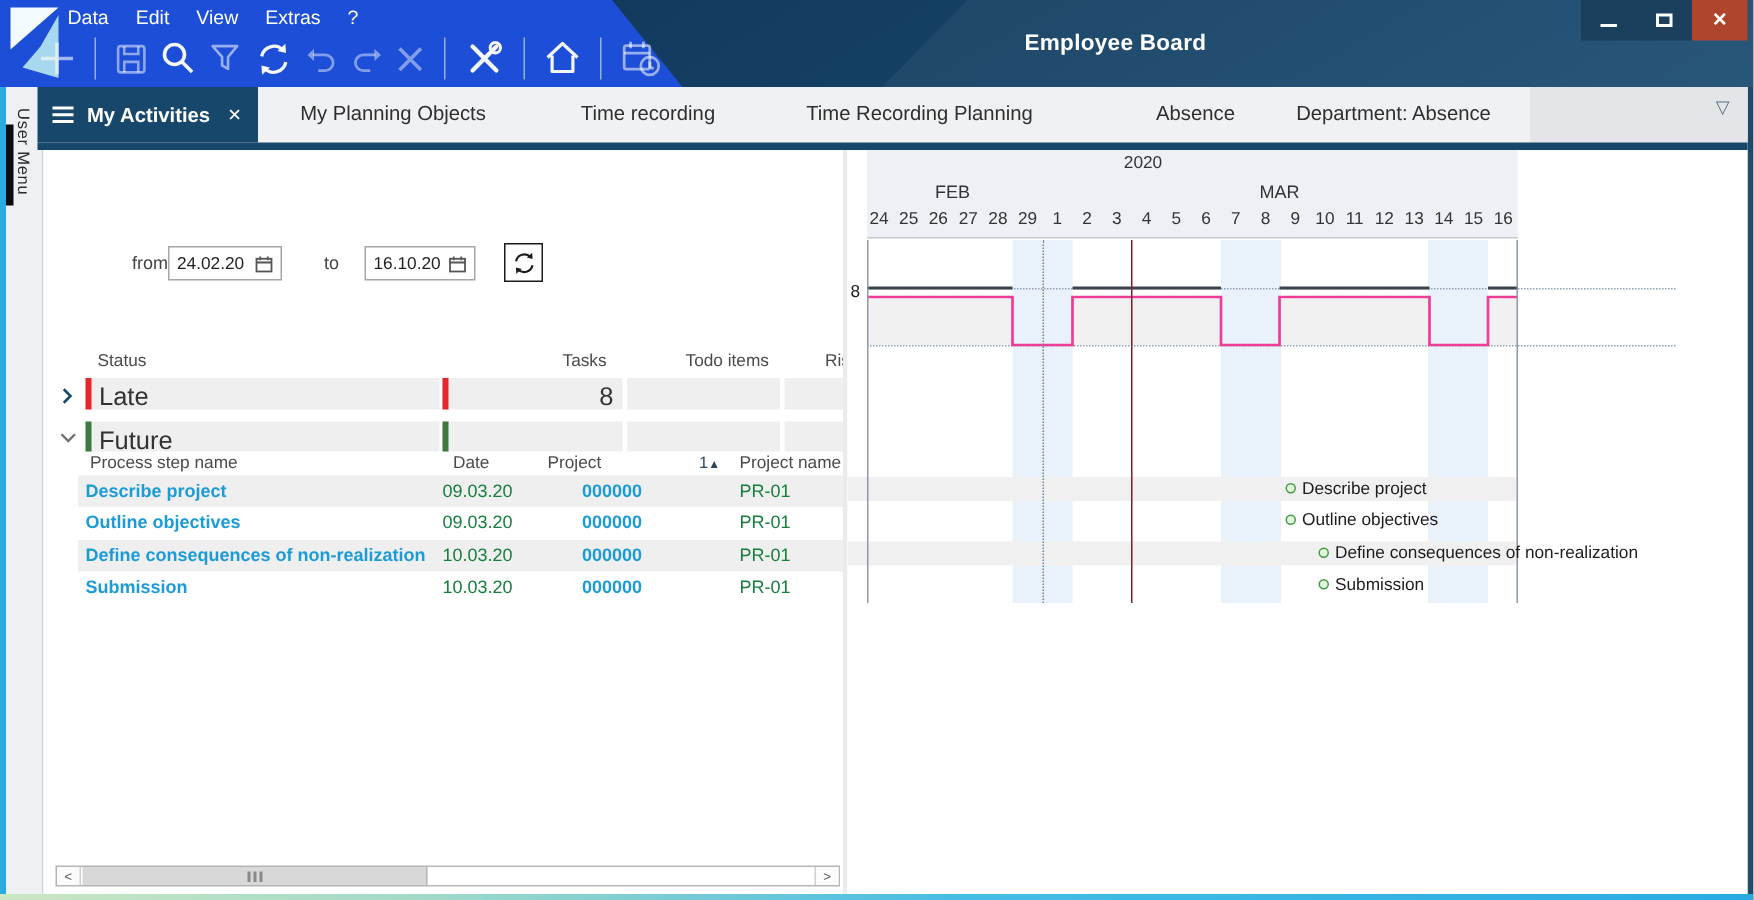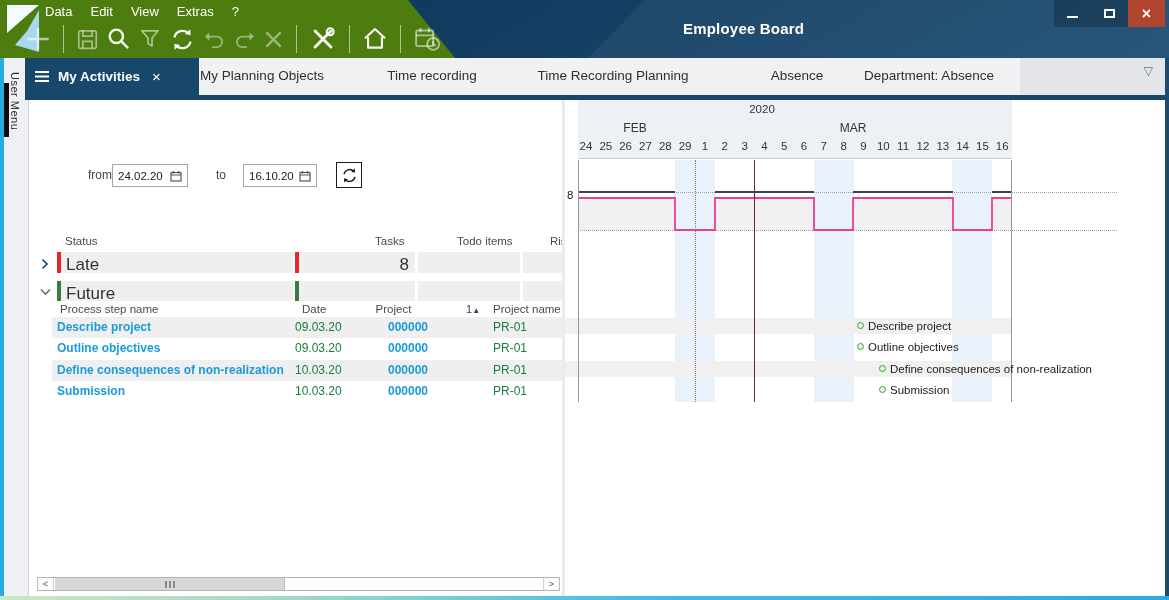--- a/index.html
+++ b/index.html
@@ -1,21 +1,21 @@
 <!DOCTYPE html>
 <html><head>
 <meta charset="utf-8">
 <style>
   html,body{margin:0;padding:0;background:#9aa0a6;font-family:"Liberation Sans",sans-serif;}
   *{box-sizing:border-box;}
   .abs{position:absolute;}
   #window{position:relative;width:1169px;height:600px;background:#fff;overflow:hidden;margin:0 auto;}
 
   
-  #titlebar{left:0;top:0;width:1169px;height:58px;background:#4d7c0f;overflow:hidden;}
+  #titlebar{left:0;top:0;width:1169px;height:58px;background:#1d4ed8;overflow:hidden;}
   #titlebar .navy{left:0;top:0;width:1169px;height:58px;
      background:linear-gradient(150deg,#0e3355 0%,#123c60 40%,#1d4d72 100%);
      clip-path:polygon(408px 0,1169px 0,1169px 58px,455px 58px);}
   #titlebar .sheen{left:0;top:0;width:1169px;height:58px;background:rgba(255,255,255,0.05);
      clip-path:polygon(645px 0,1169px 0,1169px 58px,588px 58px);}
   #logo{left:4px;top:2px;}
   #menubar{left:45px;top:4px;display:flex;gap:18px;}
   #menubar span{color:#fff;font-size:13px;cursor:default;}
   #toolbar{left:26px;top:23px;height:32px;display:flex;align-items:center;gap:9px;}
   .tb{display:flex;align-items:center;justify-content:center;}
@@ -33,21 +33,21 @@
   #border-bottom{left:0;top:596px;width:1169px;height:4px;
      background:linear-gradient(90deg,#cbe7c3 0%,#9fd9c8 25%,#45bce4 55%,#29abe2 100%);}
 
   
   #side-strip{left:4px;top:58px;width:25px;height:538px;background:#eef0f3;border-right:1px solid #d0d3d8;}
   #side-strip .vtext{left:5px;top:14px;writing-mode:vertical-rl;font-size:11px;color:#2c2c2c;letter-spacing:.5px;}
   #side-strip .blackbar{left:0;top:25px;width:5px;height:54px;background:#0c0c0c;}
 
   
   #tabbar{left:25px;top:58px;width:1140px;height:37px;background:#f0f1f3;z-index:3;}
-  #tab-active{left:0;top:0;width:174px;height:37px;background:#17486b;display:flex;align-items:center;text-align:right;}
+  #tab-active{left:0;top:0;width:147px;height:37px;background:#17486b;display:flex;align-items:center;text-align:right;}
   #tab-active .lbl{color:#fff;font-weight:bold;font-size:13.5px;margin-left:8px;}
   #tab-active .x{color:#fff;font-size:15px;margin-left:12px;}
   .tab-lbl{top:10px;transform:translateX(-50%);font-size:13.5px;color:#2f2f2f;white-space:nowrap;}
   #tab-rightzone{left:995px;top:0;width:145px;height:37px;background:#e4e5e9;}
   #tab-underline{left:25px;top:95px;width:1140px;height:5px;background:#17486b;z-index:3;}
 
   
   #left-pane{left:29px;top:100px;width:533px;height:496px;background:#fff;overflow:hidden;}
   #pane-divider{left:562px;top:100px;width:3px;height:496px;background:#e9ecef;}
   .flabel{font-size:12px;color:#444;}
@@ -297,21 +297,21 @@
       <div class="seg" style="left:266px;width:120px"></div>
       <div class="seg" style="left:389px;width:102px"></div>
       <div class="seg" style="left:494px;width:39px"></div>
       <div class="statbar" style="left:28px;background:#3c7a3e"></div>
       <div class="statbar" style="left:266px;background:#3c7a3e"></div>
       <span class="rowtxt" style="left:37px">Future</span>
     </div>
 
     <span class="hdr abs" style="left:31px;top:203px">Process step name</span>
     <span class="hdr abs" style="left:273px;top:203px">Date</span>
-    <span class="hdr abs" style="left:336px;top:203px;width:57px;text-align:center">Project</span>
+    <span class="hdr abs" style="left:336px;top:203px;width:57px;text-align:left">Project</span>
     <span class="abs" style="left:437px;top:203px;font-size:11px;color:#30455a">
       <span>1</span><span style="font-size:8px">▲</span>
     </span>
     <span class="hdr abs" style="left:464px;top:203px">Project name</span>
 
     <div class="drow alt" style="top:216.5px">
       <span class="dlink abs" style="left:5px;top:3px">Describe project</span>
       <span class="dval abs" style="left:243px;top:3px">09.03.20</span>
       <span class="dlink abs" style="left:336px;top:3px;width:35px;text-align:right">000000</span>
       <span class="dval abs" style="left:441px;top:3px">PR-01</span>

